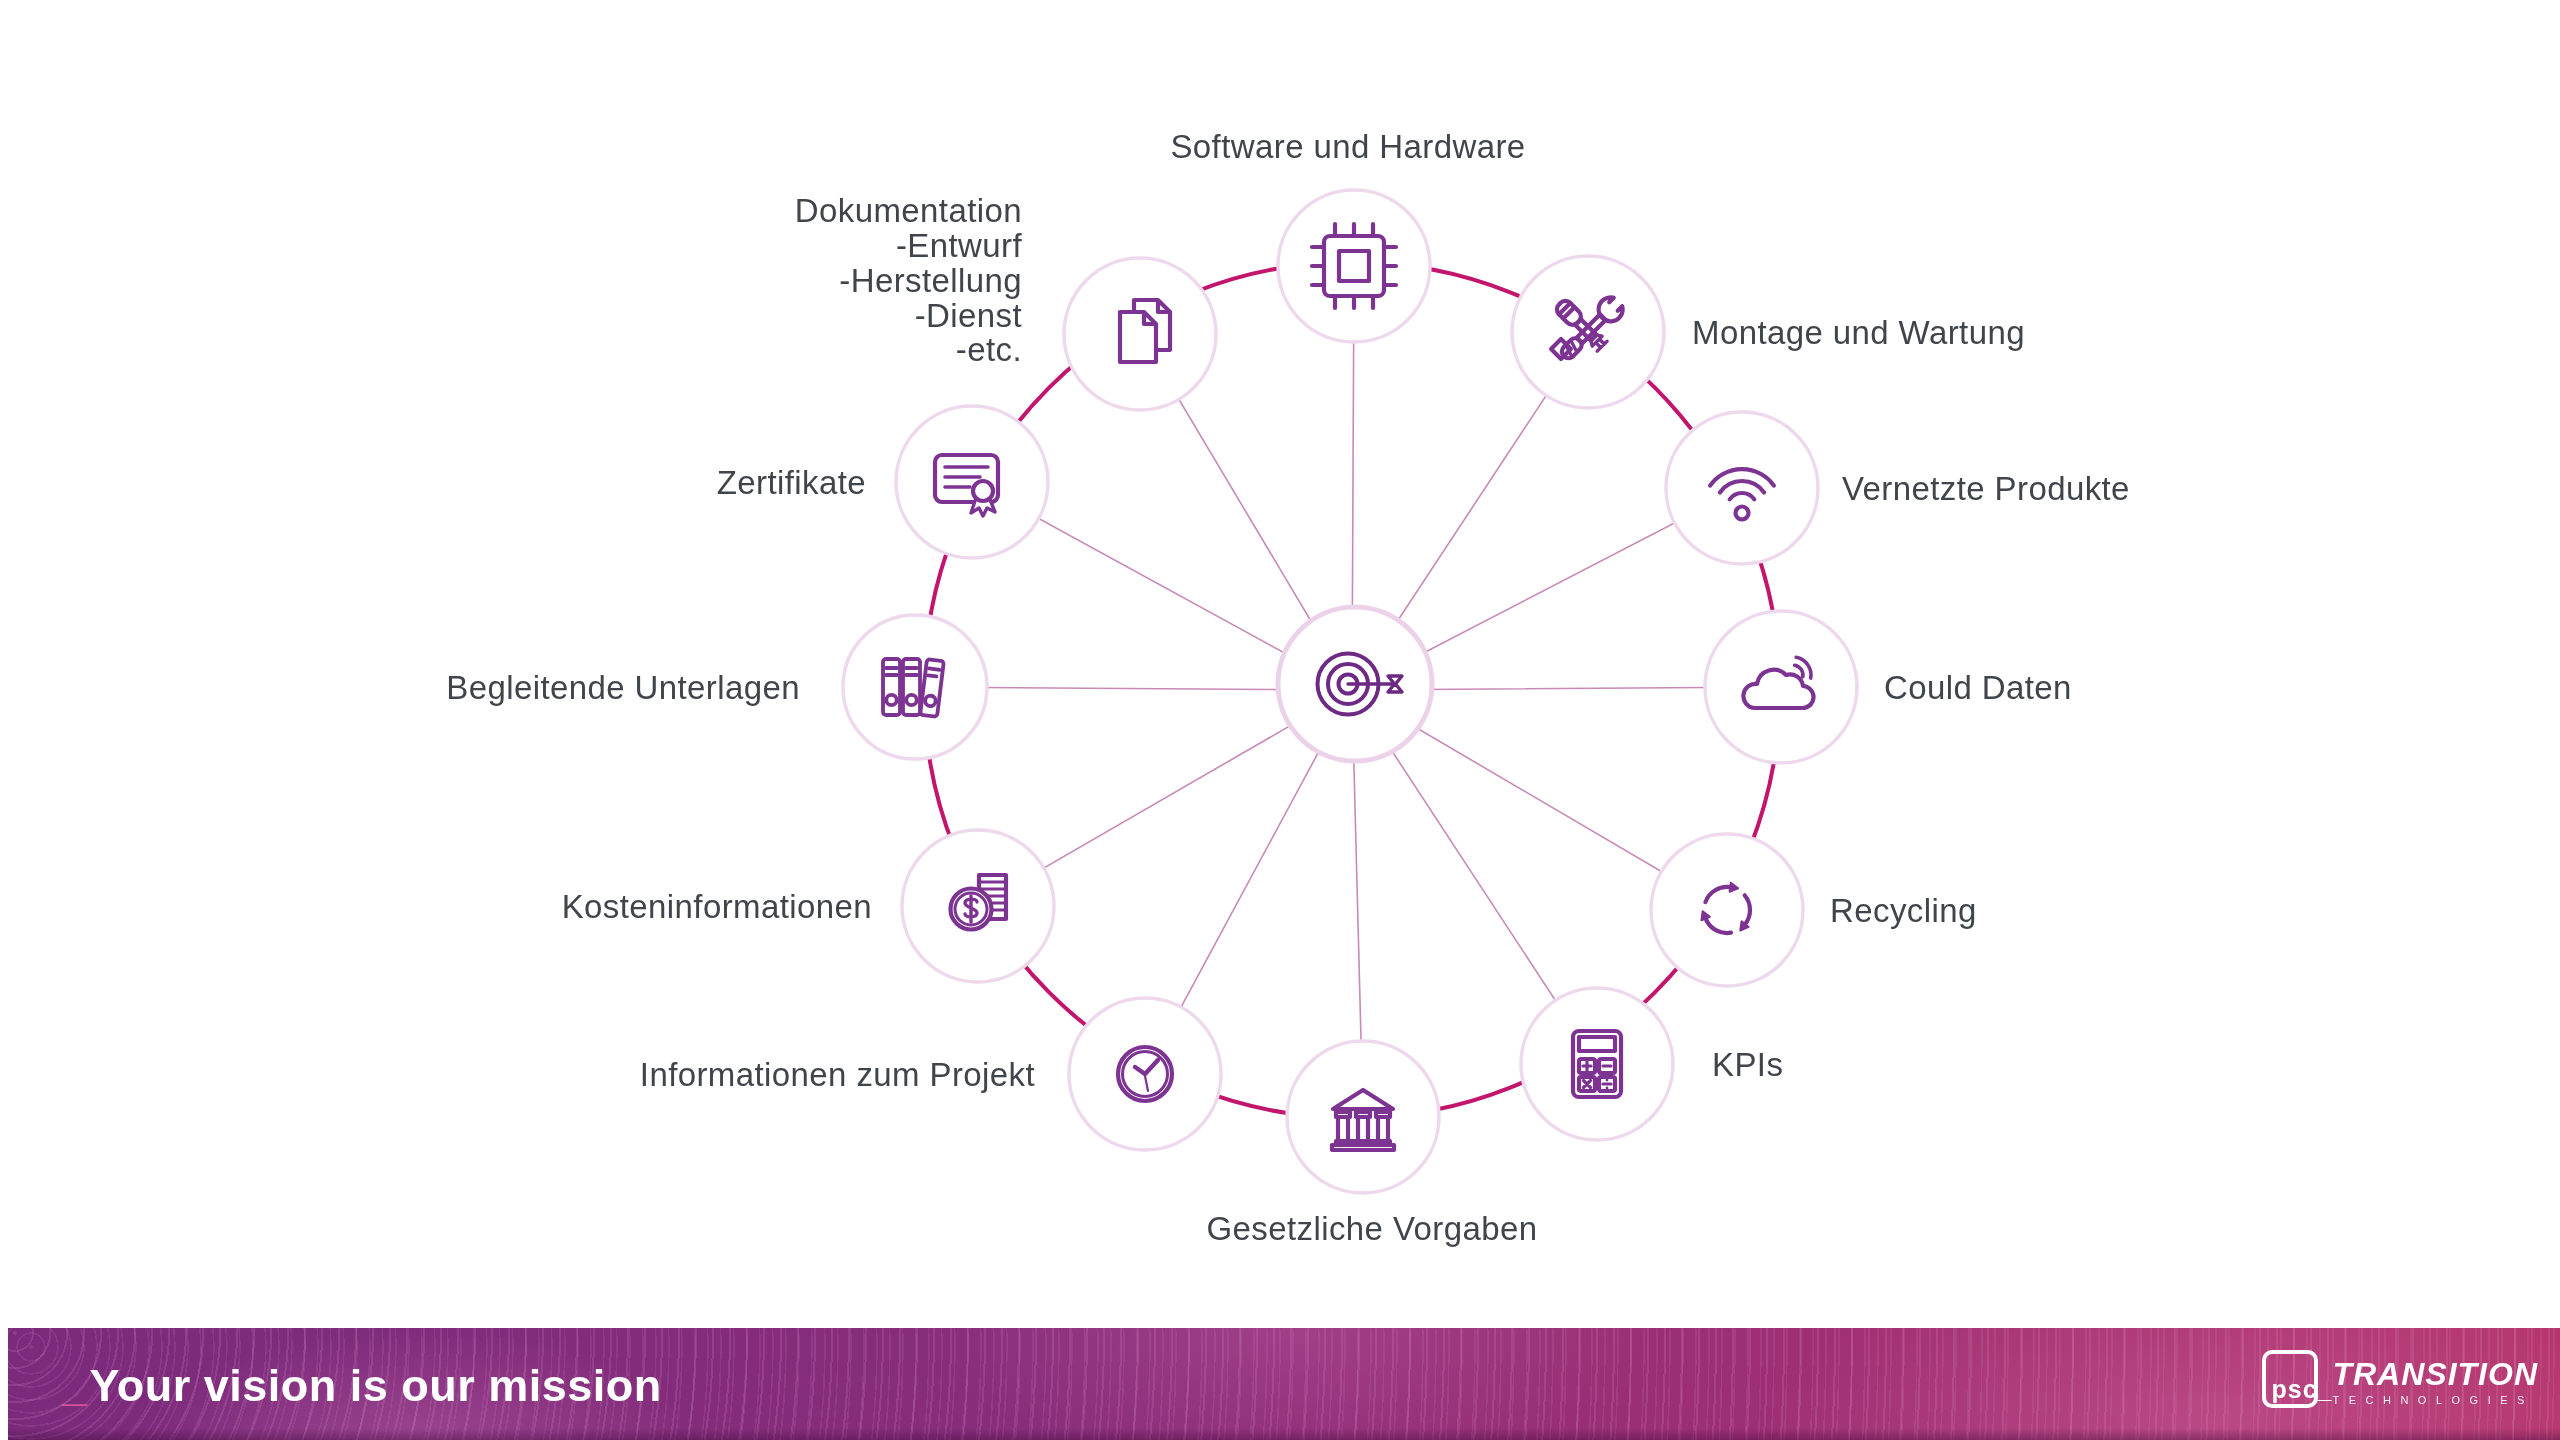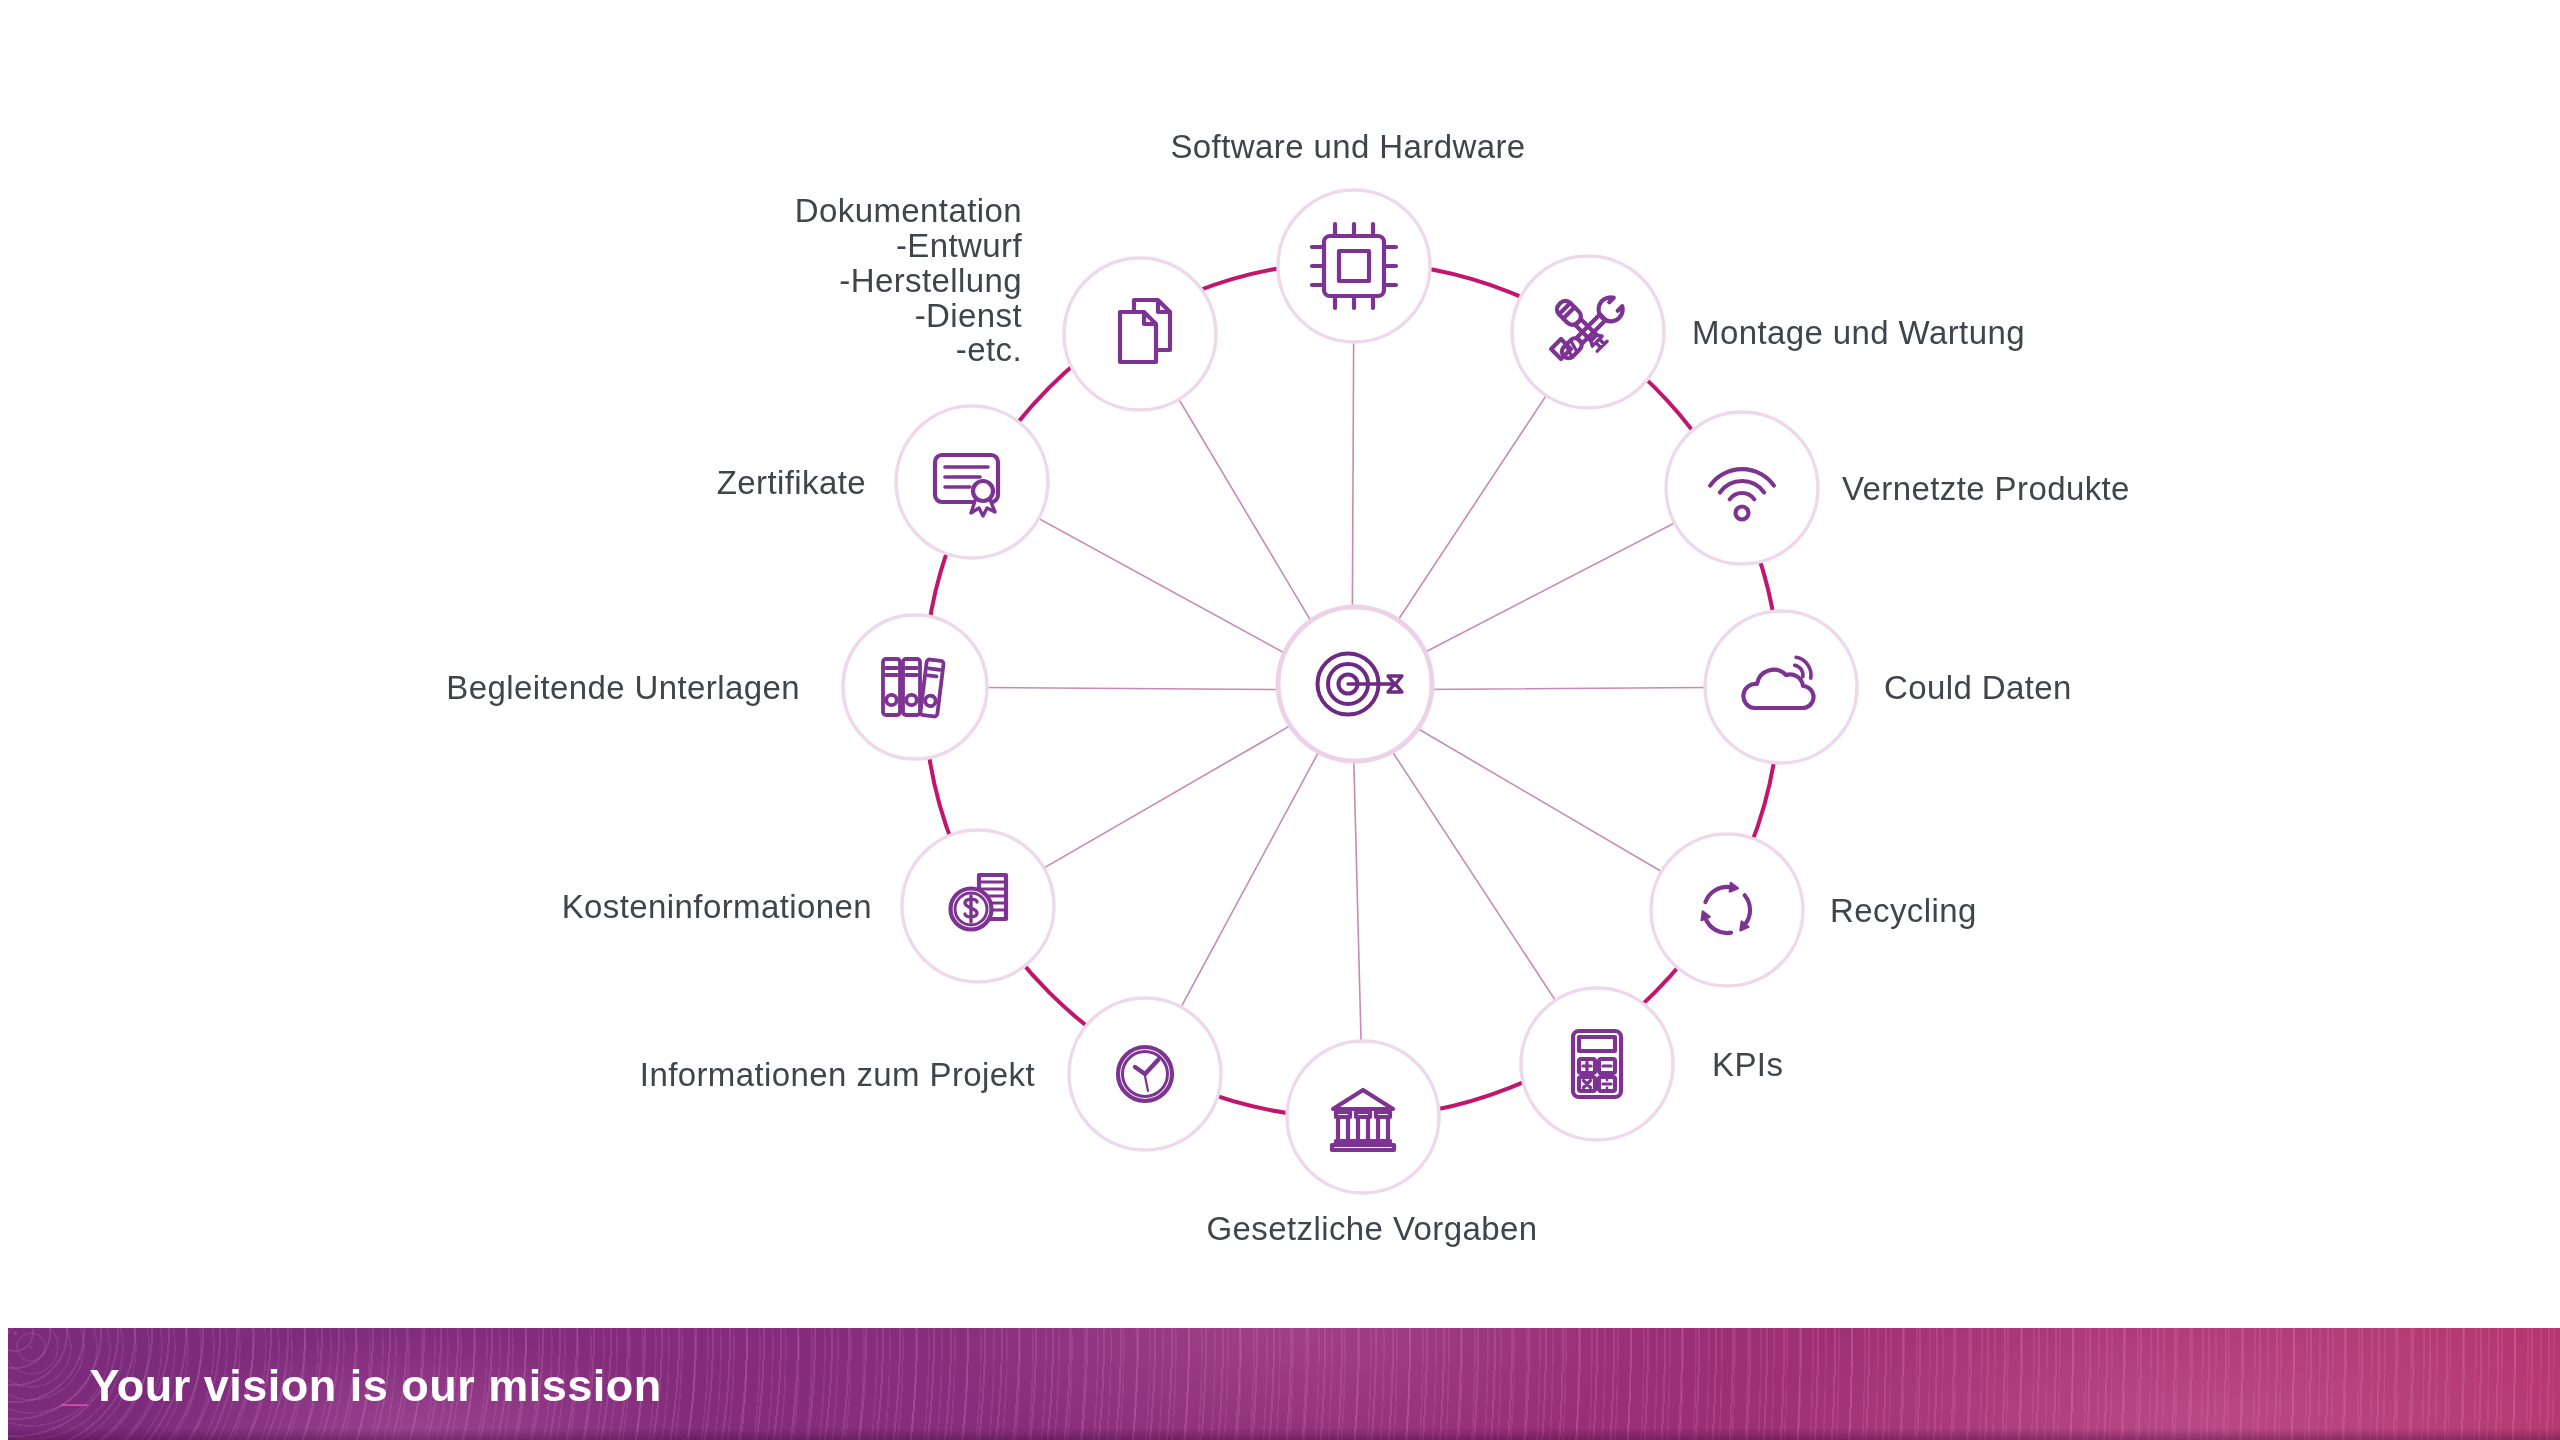--- a/index.html
+++ b/index.html
@@ -238,15 +238,24 @@
         <text class="lbl" x="1022" y="327" text-anchor="end">-Dienst</text>
         <text class="lbl" x="1022" y="361" text-anchor="end">-etc.</text>
       </g>
     </g>
   </svg>
 
   <div class="footer">
     <div class="tagline">
       <span class="pfx">_</span><span>Your vision is our mission</span>
     </div>
+    <div class="logo">
+      <div class="logo-box">
+        <span>psc_</span>
+      </div>
+      <div class="logo-text">
+        <div class="brand">TRANSITION</div>
+        <div class="brand-sub">TECHNOLOGIES</div>
+      </div>
+    </div>
   </div>
 
 </div>
 
 </body></html>

